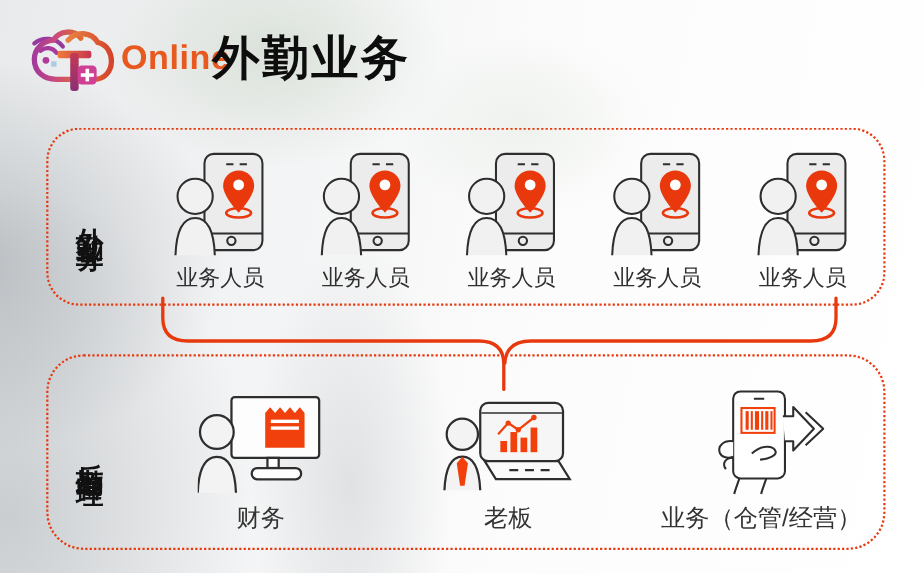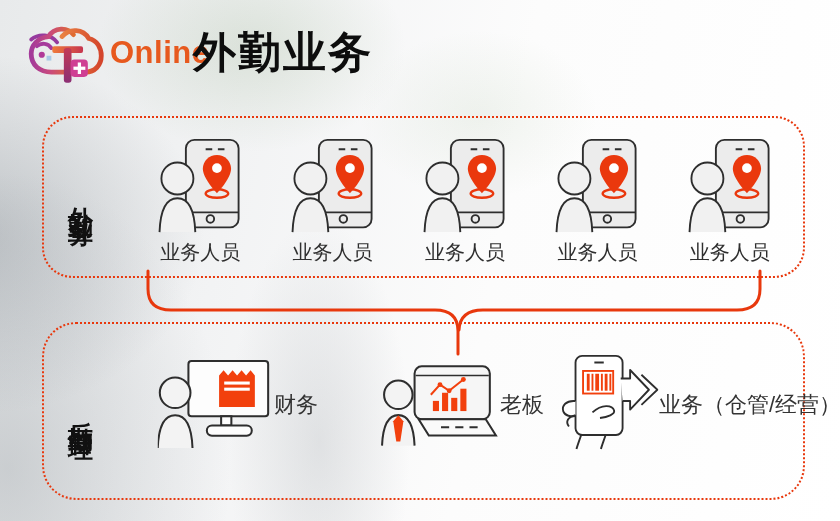--- a/index.html
+++ b/index.html
@@ -43,21 +43,21 @@
   
   .items-row {
     position: absolute; left: 90px; top: 20px; width: 662px; height: 128px;
     display: flex;
   }
   .f-item { flex: 1; display: flex; flex-direction: column; align-items: center; }
   .f-item svg { width: 92px; height: 100px; display: block; }
   .f-label { margin-top: 5px; font-size: 20px; color: #2f2f2f; white-space: nowrap; }
 
   
-  .b-item { position: absolute; top: 30px; transform: translateX(-50%); display: flex; align-items: center; }
+  .b-item { position: absolute; top: 30px; transform: translateX(-50%); display: flex; flex-direction: column; align-items: center; }
   .b-icon-wrap { height: 96px; display: flex; align-items: flex-end; }
   .b-label { margin-top: 6px; font-size: 22px; color: #333; white-space: nowrap; }
   .b-item-finance { left: 193px; }
   .b-item-boss    { left: 418px; }
   .b-item-scan    { left: 648px; }
 
   
   .brace { position: absolute; left: 0; top: 0; width: 840px; height: 521px; pointer-events: none; }
 
   .defs-hidden { position: absolute; width: 0; height: 0; overflow: hidden; }

